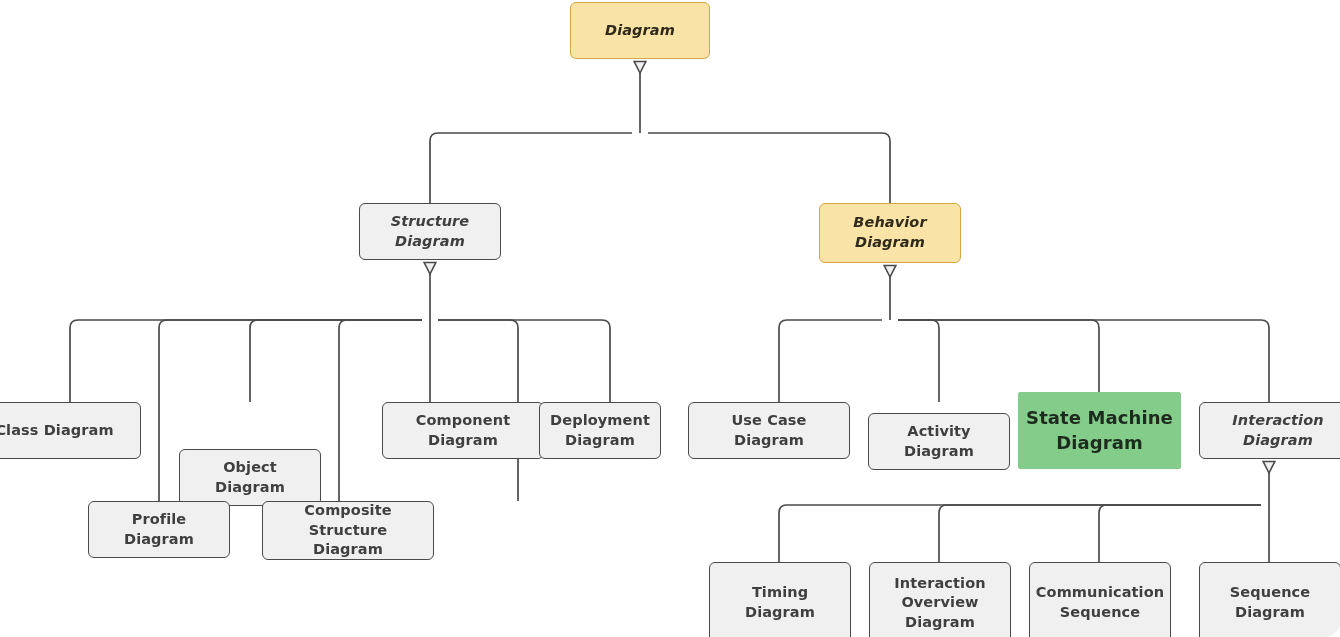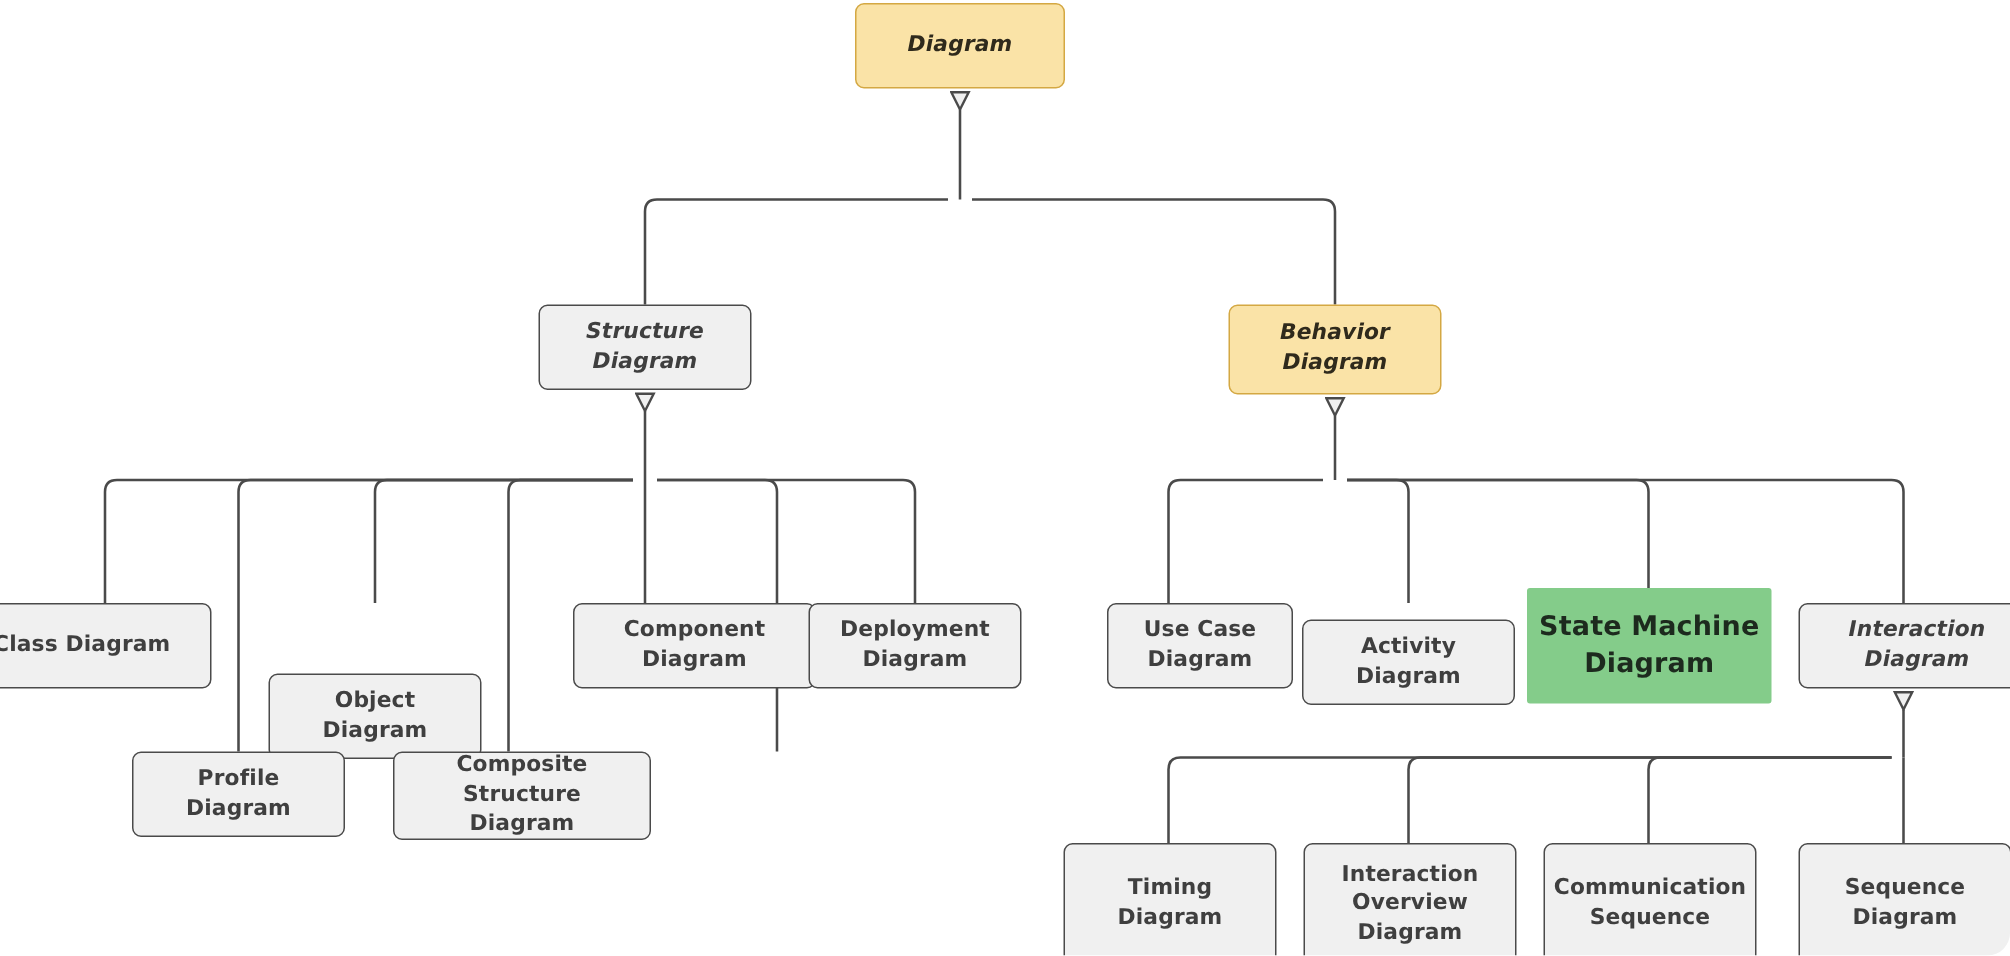--- a/index.html
+++ b/index.html
@@ -120,33 +120,33 @@
     <div class="node" style="left: -32px; top: 402px; width: 173px; height: 57px;">
       <span class="label">Class Diagram</span>
     </div>
     <div class="node" style="left: 179px; top: 402px; width: 142px; height: 57px; margin-top: 47px;">
       <span class="label">Object Diagram</span>
     </div>
     <div class="node" style="left: 359px; top: 402px; width: 162px; height: 57px; margin-left: 23px;">
       <span class="label">Component
 Diagram</span>
     </div>
-    <div class="node" style="left: 539px; top: 402px; width: 142px; height: 57px;">
+    <div class="node" style="left: 539px; top: 402px; width: 122px; height: 57px;">
       <span class="label">Deployment
 Diagram</span>
     </div>
     <div class="node" style="left: 88px; top: 501px; width: 142px; height: 57px;">
       <span class="label">Profile Diagram</span>
     </div>
     <div class="node" style="left: 262px; top: 501px; width: 172px; height: 59px;">
       <span class="label">Composite
 Structure
 Diagram</span>
     </div>
-    <div class="node" style="left: 738px; top: 402px; width: 124px; height: 57px;">
+    <div class="node" style="left: 688px; top: 402px; width: 162px; height: 57px;">
       <span class="label">Use Case Diagram</span>
     </div>
     <div class="node" style="left: 868px; top: 402px; width: 142px; height: 57px; margin-top: 11px;">
       <span class="label">Activity Diagram</span>
     </div>
     <div class="node highlight" style="left: 1018px; top: 392px; width: 163px; height: 77px;">
       <span class="label">State Machine
 Diagram</span>
     </div>
     <div class="node abstract" style="left: 1199px; top: 402px; width: 158px; height: 57px;">

